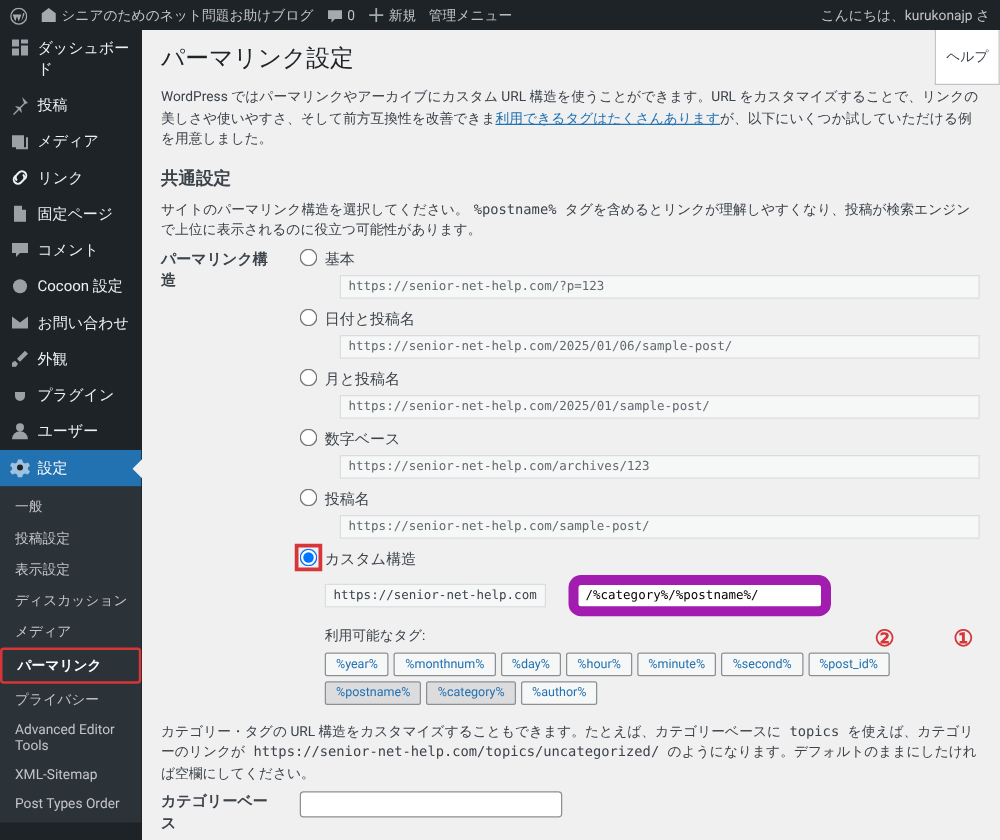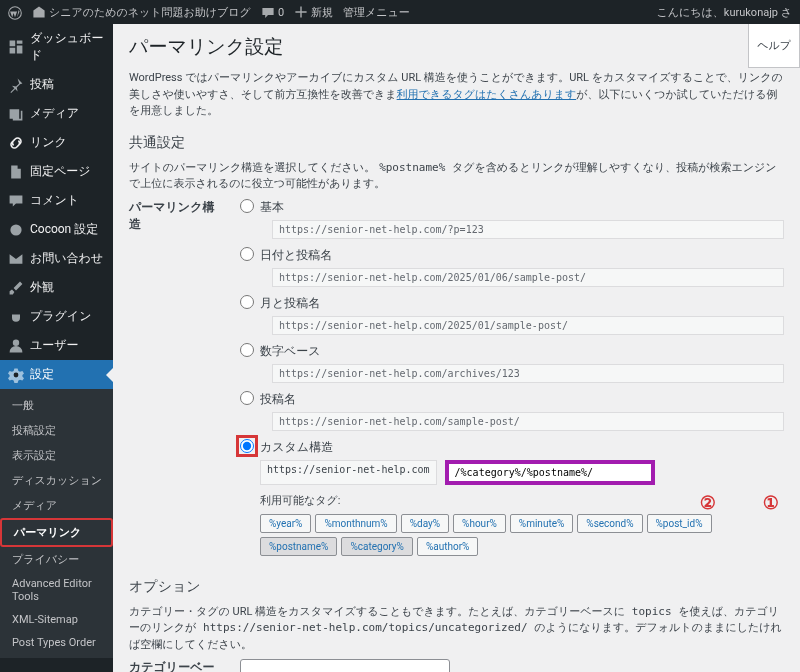--- a/index.html
+++ b/index.html
@@ -3,45 +3,45 @@
 <meta charset="utf-8">
 <style>
 *{box-sizing:border-box;margin:0;padding:0;font-family:-apple-system,BlinkMacSystemFont,"Segoe UI",Roboto,sans-serif}
 body{background:#f0f0f1;font-size:13px;color:#3c434a;width:800px;height:672px;overflow:hidden}
 .adminbar{background:#1d2327;color:#c3c4c7;height:24px;display:flex;align-items:center;padding:0 8px;font-size:11px;justify-content:space-between}
 .adminbar .left{display:flex;align-items:flex-end;gap:10px}
 .adminbar .item{display:flex;align-items:center;gap:3px}
 .adminbar svg{width:14px;height:14px;fill:#a7aaad}
 .layout{display:flex;height:648px}
 .sidebar{width:113px;background:#1d2327;color:#fff;font-size:12px;overflow-y:auto;flex-shrink:0}
-.sb-item{display:flex;align-items:center;gap:6px;padding:6px 8px;color:#f0f0f1;cursor:pointer}
+.sb-item{display:flex;gap:6px;padding:6px 8px;color:#f0f0f1;cursor:pointer}
 .sb-item.current{background:#2271b1;color:#fff;position:relative}
 .sb-item.current::after{content:"";position:absolute;right:-1px;top:50%;transform:translateY(-50%);border:8px solid transparent;border-right-color:#f0f0f1}
 .sb-item svg{width:16px;height:16px;fill:rgba(240,246,252,.6);flex-shrink:0}
 .sb-sub{background:#2c3338;padding:4px 0}
 .sb-sub-item{padding:5px 8px 5px 12px;color:#c3c4c7;font-size:11px;cursor:pointer}
 .sb-sub-item.active{color:#fff;font-weight:600}
 .sb-sub-item.hl{border:2px solid #d63638;border-radius:3px}
 .main{flex:1;padding:10px 16px;overflow-y:auto;position:relative}
 h1{font-size:19px;font-weight:400;color:#1d2327;margin-bottom:10px}
-h2{font-size:14px;font-weight:400;margin:14px 0 8px}
+h2{font-size:14px;font-weight:700;margin:14px 0 8px}
 p{font-size:11px;line-height:1.5;margin-bottom:6px;color:#3c434a}
 a{color:#2271b1}
 code{background:#f0f0f1;padding:2px 4px;font-size:11px;font-family:Consolas,monospace}
 .form-row{display:flex;gap:16px;margin-bottom:6px}
 .form-label{width:95px;font-size:12px;font-weight:600;flex-shrink:0}
 .form-body{flex:1}
 .radio-opt{margin-bottom:8px}
 .radio-line{display:flex;align-items:flex-start;gap:6px;font-size:12px}
 .radio-line input[type=radio]{width:14px;height:14px}
 .radio-opt.hl .radio-line input[type=radio]{outline:3px solid #d63638;outline-offset:1px;border-radius:50%}
 .sample{display:block;background:#f6f7f7;border:1px solid #dcdcde;padding:3px 6px;margin-top:4px;margin-left:32px;font-family:Consolas,monospace;font-size:10px;color:#646970}
-.custom-row{display:flex;gap:8px;margin-top:4px;margin-left:20px}
+.custom-row{display:flex;align-items:center;gap:18px;margin-top:4px;margin-left:20px}
 .custom-row .base{background:#f6f7f7;border:1px solid #dcdcde;padding:3px 6px;font-family:Consolas,monospace;font-size:10px}
-.custom-row input[type=text]{border:4px solid #a21caf;padding:3px 6px;font-family:Consolas,monospace;font-size:10px;width:210px;border-radius:0}
+.custom-row input[type=text]{border:8px solid #a21caf;padding:3px 6px;font-family:Consolas,monospace;font-size:10px;width:210px;border-radius:10px}
 .tag-label{font-size:11px;margin:8px 0 6px 20px}
 .tags{display:flex;flex-wrap:wrap;gap:4px;margin-left:20px;position:relative}
 .tag{border:1px solid #8c8f94;background:#f6f7f7;padding:3px 8px;font-size:10px;color:#2271b1;border-radius:2px;cursor:pointer}
 .tag.sel{background:#dcdcde}
 .anno{position:absolute;color:#d63638;font-size:18px;font-weight:bold;top:-22px}
 .anno.a1{right:5px}
 .anno.a2{right:68px}
 input.txt{border:1px solid #8c8f94;padding:3px 6px;width:210px;border-radius:3px;font-size:11px}
 .help-tab{position:absolute;right:0;top:0;background:#fff;border:1px solid #c3c4c7;border-top:none;padding:14px 8px;font-size:11px}
 </style>
@@ -239,21 +239,20 @@
               <span class="tag">%second%</span>
               <span class="tag">%post_id%</span>
               <span class="tag sel">%postname%</span>
               <span class="tag sel">%category%</span>
               <span class="tag">%author%</span>
             </div>
         </div>
       </div>
     </div>
 
-    <h2>オプション</h2>
     <p><span>カテゴリー・タグの URL 構造をカスタマイズすることもできます。たとえば、カテゴリーベースに </span><code>topics</code><span> を使えば、カテゴリーのリンクが </span><code>https://senior-net-help.com/topics/uncategorized/</code><span> のようになります。デフォルトのままにしたければ空欄にしてください。</span></p>
     <div class="form-row">
         <div class="form-label">カテゴリーベース</div>
         <div class="form-body"><input class="txt" type="text" style=""></div>
       </div>
 
   </div>
 </div>
 
 </body></html>

